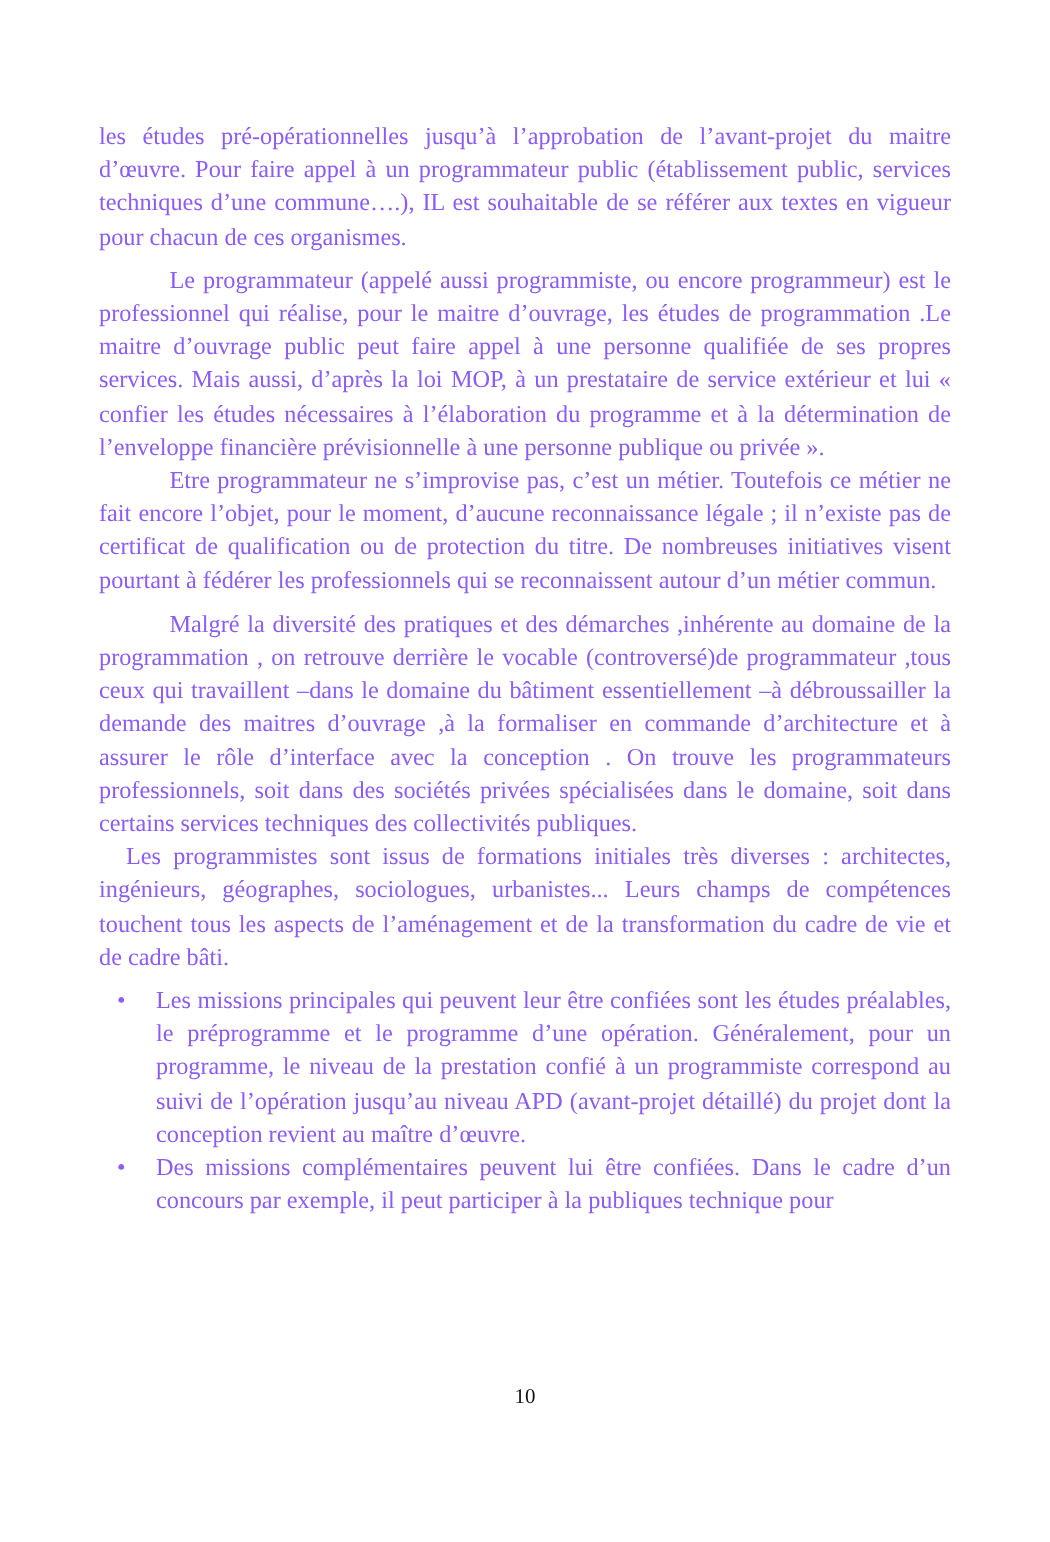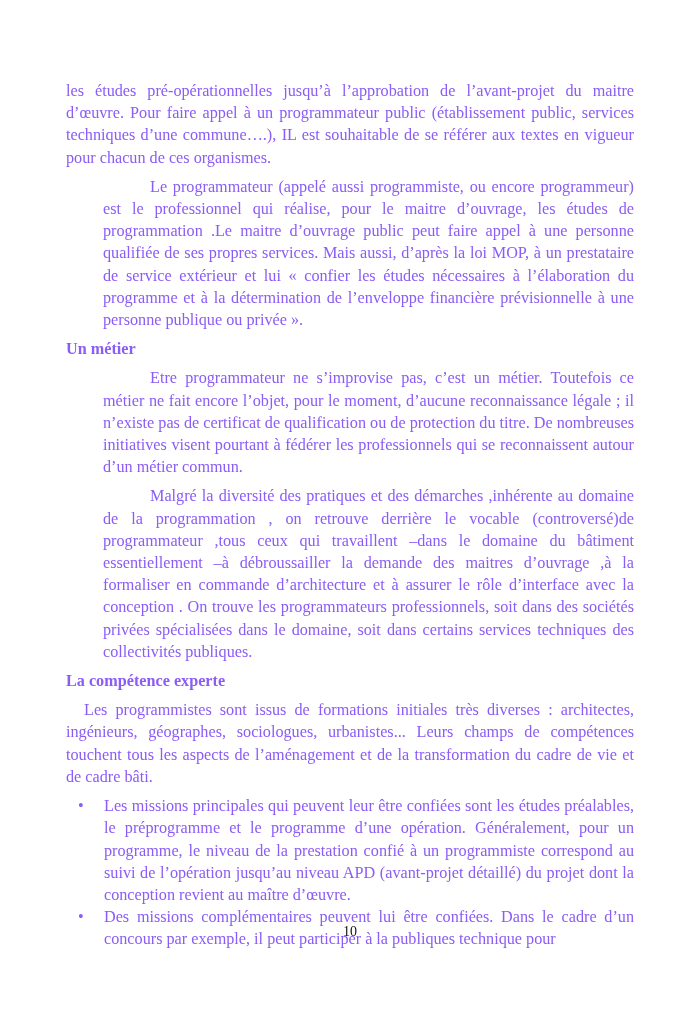--- a/index.html
+++ b/index.html
@@ -3,44 +3,42 @@
 <meta charset="utf-8">
 <style>
   html, body { margin:0; padding:0; background:#ffffff; }
   body { width:700px; height:1028px; position:relative; overflow:hidden; }
   .page {
     position:absolute; left:66px; top:80px; width:568px;
     font-family:"Liberation Serif", "DejaVu Serif", serif;
     font-size:16.2px; line-height:22.2px; color:#8b5cf6;
   }
   p { margin:0; text-align:justify; }
-  .indent { text-indent:47px;margin-left:37px; }
+  .indent { text-indent:47px; }
   .indent-small { text-indent:18px; }
   .gap { margin-top:7px; }
   h3 { margin:7px 0 7px 0; font-size:16.2px; line-height:22.2px; font-weight:bold; }
   ul { margin:7px 0 0 0; padding:0 0 0 38px; list-style:none; }
   li { position:relative; text-align:justify; }
   li .bullet { position:absolute; left:-26px; top:0; }
   .page-number {
     position:absolute; left:0; width:700px; top:924px; text-align:center;
     font-family:"Liberation Serif", "DejaVu Serif", serif; font-size:14px; color:#111;
   }
 </style>
 </head>
 <body>
 
 <div class="page">
   <p>les études pré-opérationnelles jusqu’à l’approbation de l’avant-projet du maitre d’œuvre. Pour faire appel à un programmateur public (établissement public, services techniques d’une commune….), IL est souhaitable de se référer aux textes en vigueur pour chacun de ces organismes.</p>
   <p class="indent gap">Le programmateur (appelé aussi programmiste, ou encore programmeur) est le professionnel qui réalise, pour le maitre d’ouvrage, les études de programmation .Le maitre d’ouvrage public peut faire appel à une personne qualifiée de ses propres services. Mais aussi, d’après la loi MOP, à un prestataire de service extérieur et lui « confier les études nécessaires à l’élaboration du programme et à la détermination de l’enveloppe financière prévisionnelle à une personne publique ou privée ».</p>
 
-  <h3>Un métier</h3>
   <p class="indent">Etre programmateur ne s’improvise pas, c’est un métier. Toutefois ce métier ne fait encore l’objet, pour le moment, d’aucune reconnaissance légale ; il n’existe pas de certificat de qualification ou de protection du titre. De nombreuses initiatives visent pourtant à fédérer les professionnels qui se reconnaissent autour d’un métier commun.</p>
   <p class="indent gap">Malgré la diversité des pratiques et des démarches ,inhérente au domaine de la programmation , on retrouve derrière le vocable (controversé)de programmateur ,tous ceux qui travaillent –dans le domaine du bâtiment essentiellement –à débroussailler la demande des maitres d’ouvrage ,à la formaliser en commande d’architecture et à assurer le rôle d’interface avec la conception . On trouve les programmateurs professionnels, soit dans des sociétés privées spécialisées dans le domaine, soit dans certains services techniques des collectivités publiques.</p>
 
-  <h3>La compétence experte</h3>
   <p class="indent-small">Les programmistes sont issus de formations initiales très diverses : architectes, ingénieurs, géographes, sociologues, urbanistes... Leurs champs de compétences touchent tous les aspects de l’aménagement et de la transformation du cadre de vie et de cadre bâti.</p>
 
   <ul>
     <li>
       <span class="bullet">•</span>
       <span>Les missions principales qui peuvent leur être confiées sont les études préalables, le préprogramme et le programme d’une opération. Généralement, pour un programme, le niveau de la prestation confié à un programmiste correspond au suivi de l’opération jusqu’au niveau APD (avant-projet détaillé) du projet dont la conception revient au maître d’œuvre.</span>
     </li>
     <li>
       <span class="bullet">•</span>
       <span>Des missions complémentaires peuvent lui être confiées. Dans le cadre d’un concours par exemple, il peut participer à la publiques technique pour</span>

